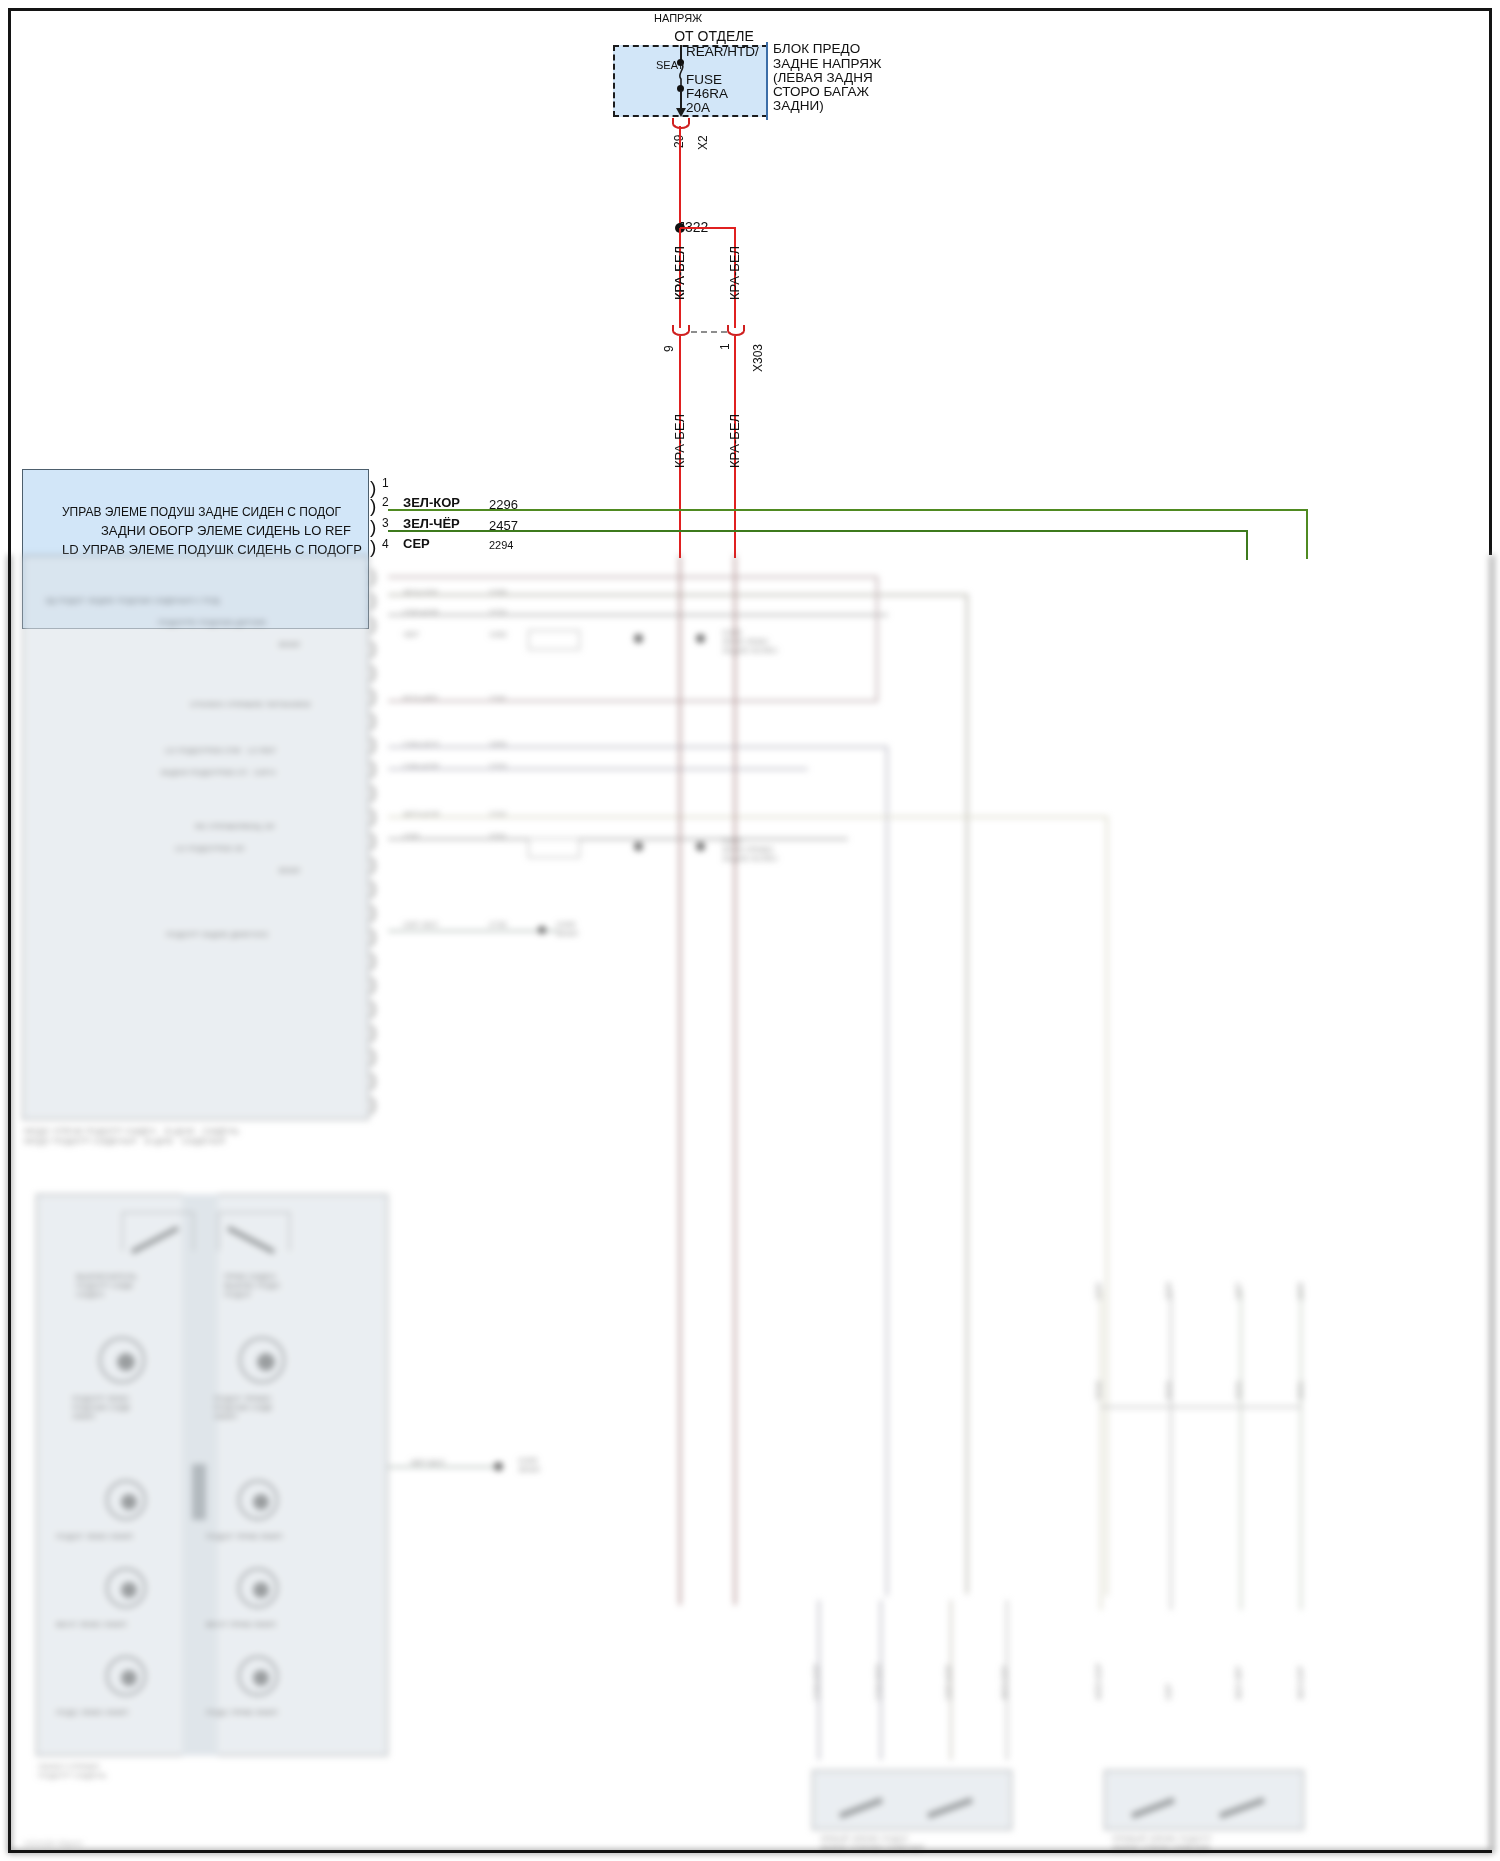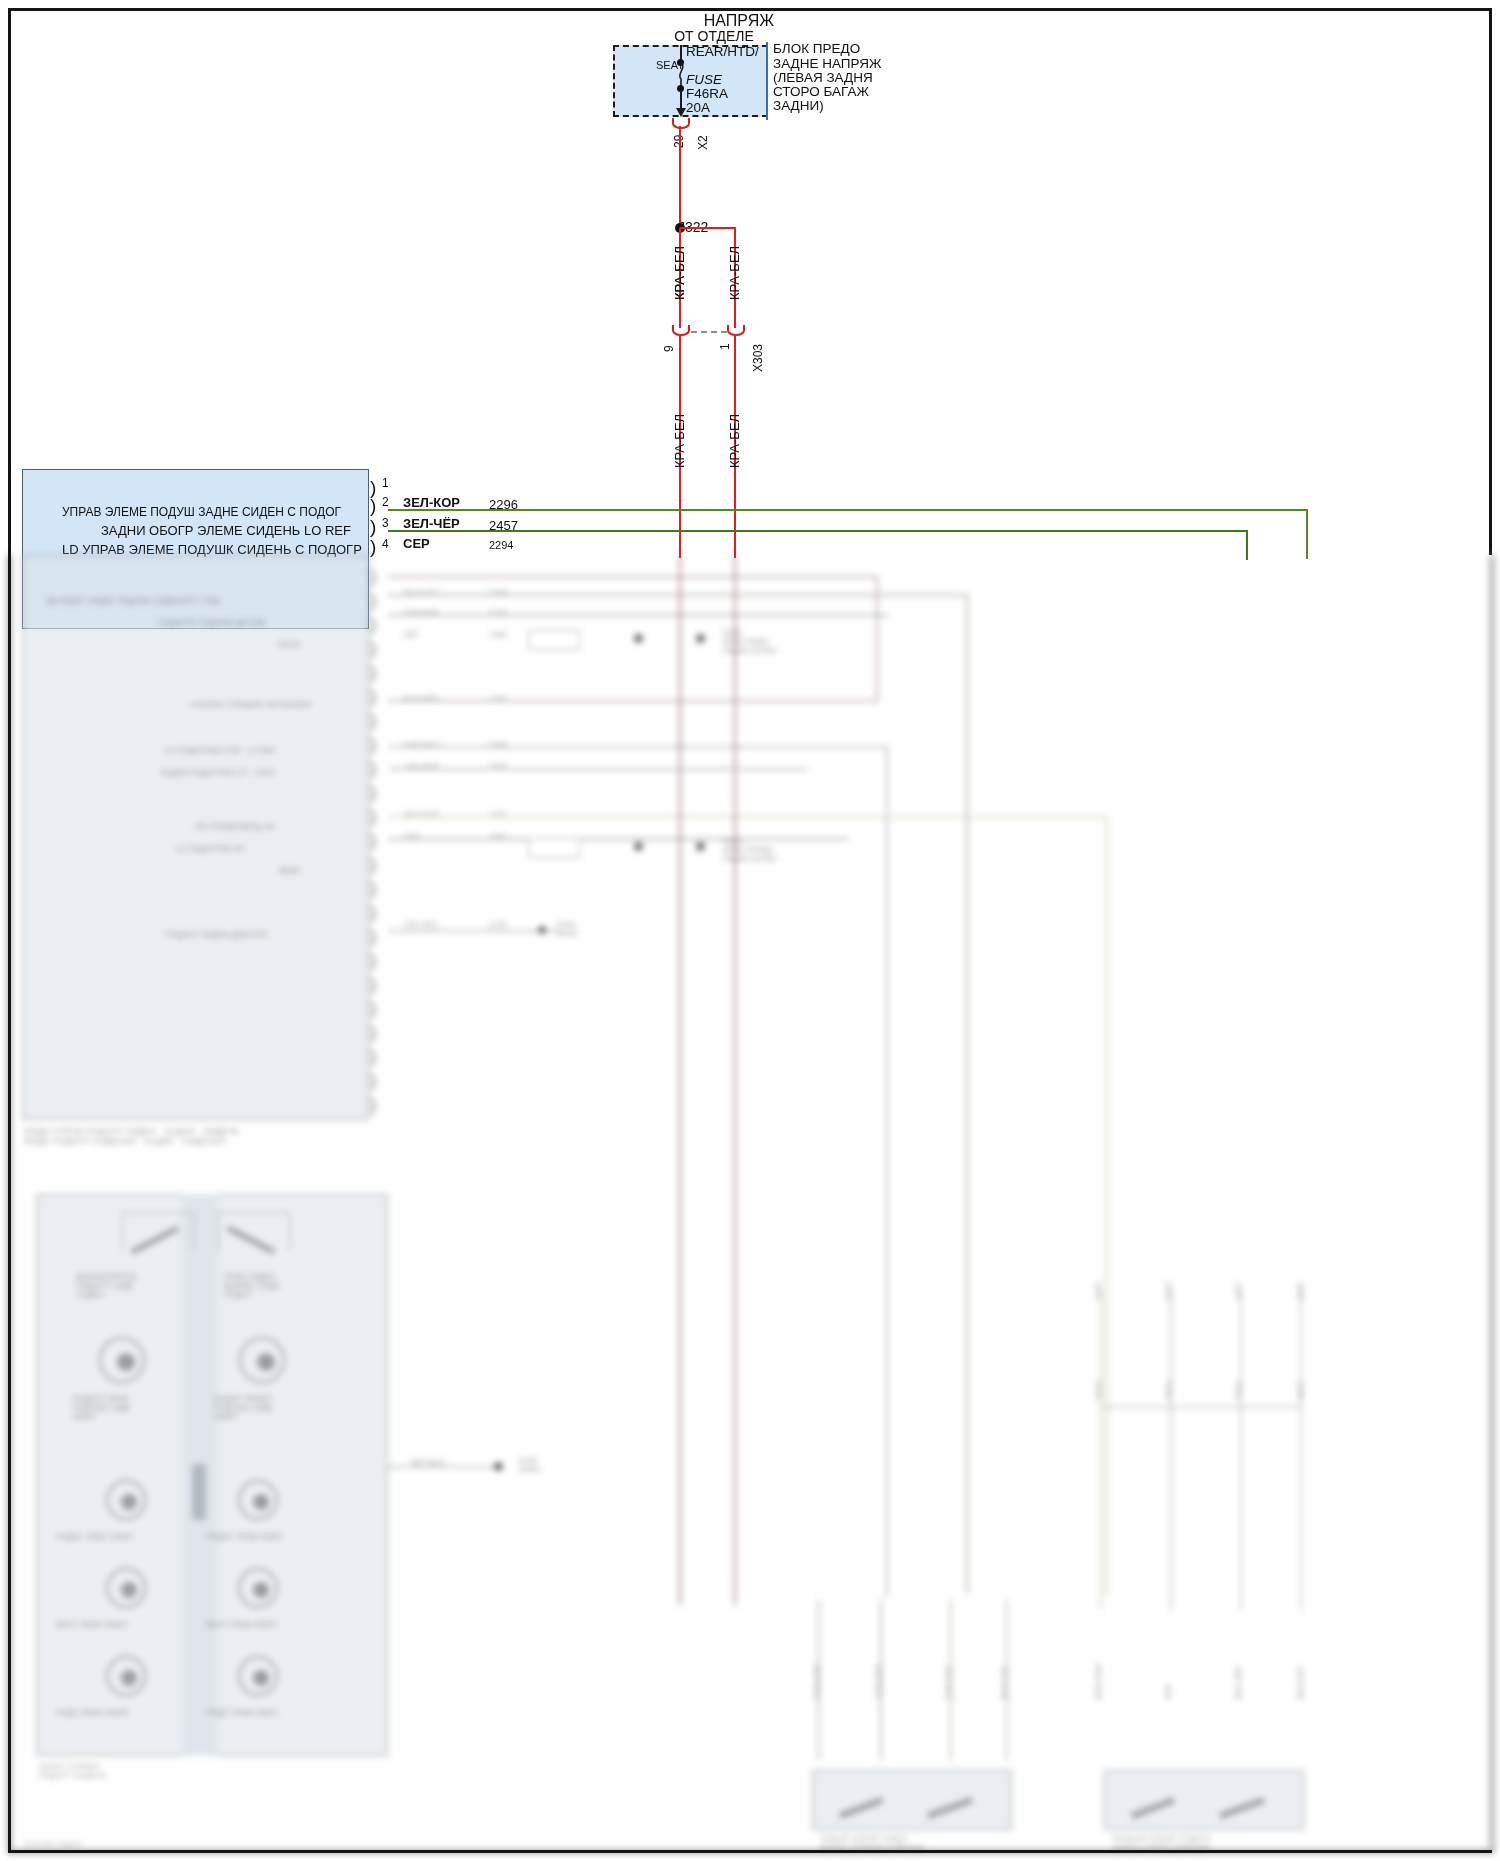--- a/index.html
+++ b/index.html
@@ -62,37 +62,37 @@
 </style>
 </head>
 <body>
 
 <div id="page">
 
   <div class="frame-top"></div>
   <div class="frame-left"></div>
   <div class="frame-right-sharp"></div>
 
-  <div class="txt" style="left:654px;top:12px;font-size:16px;text-align:right;width:120px;">НАПРЯЖ</div>
+  <div class="txt" style="left:654px;top:12px;font-size:11px;text-align:left;width:120px;">НАПРЯЖ</div>
   <div class="txt" style="left:652px;top:29px;font-size:14px;text-align:center;width:124px;">ОТ ОТДЕЛЕ</div>
 
   <div class="blk-dash" style="left:613px;top:45px;width:155px;height:72px;"></div>
 
   <div class="wire" style="left:680px;top:45px;width:1.6px;height:16px;"></div>
   <div class="dot" style="left:677px;top:59px;width:7px;height:7px;"></div>
   <svg style="position:absolute;left:675px;top:63px;" width="14" height="24">
     <path d="M6 0 C 12 5, 1 11, 6 16 L6 24" fill="none" stroke="#1b1b1b" stroke-width="1.6"></path>
   </svg>
   <div class="dot" style="left:677px;top:85px;width:7px;height:7px;"></div>
   <div class="wire" style="left:680px;top:90px;width:1.6px;height:22px;"></div>
   <div class="arrow-dn" style="left:676px;top:108px;"></div>
 
   <div class="txt" style="left:686px;top:44px;font-size:13.5px;">REAR/HTD/</div>
   <div class="txt" style="left:656px;top:59px;font-size:11px;">SEAT</div>
-  <div class="txt" style="left:686px;top:72px;font-size:13.5px;font-style:italic;">FUSE</div>
+  <div class="txt" style="left:686px;top:72px;font-size:13.5px;">FUSE</div>
   <div class="txt" style="left:686px;top:86px;font-size:13.5px;">F46RA</div>
   <div class="txt" style="left:686px;top:100px;font-size:13.5px;">20A</div>
 
   <div class="wire" style="left:766px;top:42px;width:1.6px;height:78px;background:#3c6ea8;"></div>
   <div class="txt" style="left:773px;top:41px;font-size:13.5px;">БЛОК ПРЕДО</div>
   <div class="txt" style="left:773px;top:56px;font-size:13.5px;">ЗАДНЕ НАПРЯЖ</div>
   <div class="txt" style="left:773px;top:70px;font-size:13.5px;">(ЛЕВАЯ ЗАДНЯ</div>
   <div class="txt" style="left:773px;top:84px;font-size:13.5px;">СТОРО БАГАЖ</div>
   <div class="txt" style="left:773px;top:98px;font-size:13.5px;">ЗАДНИ)</div>
 

